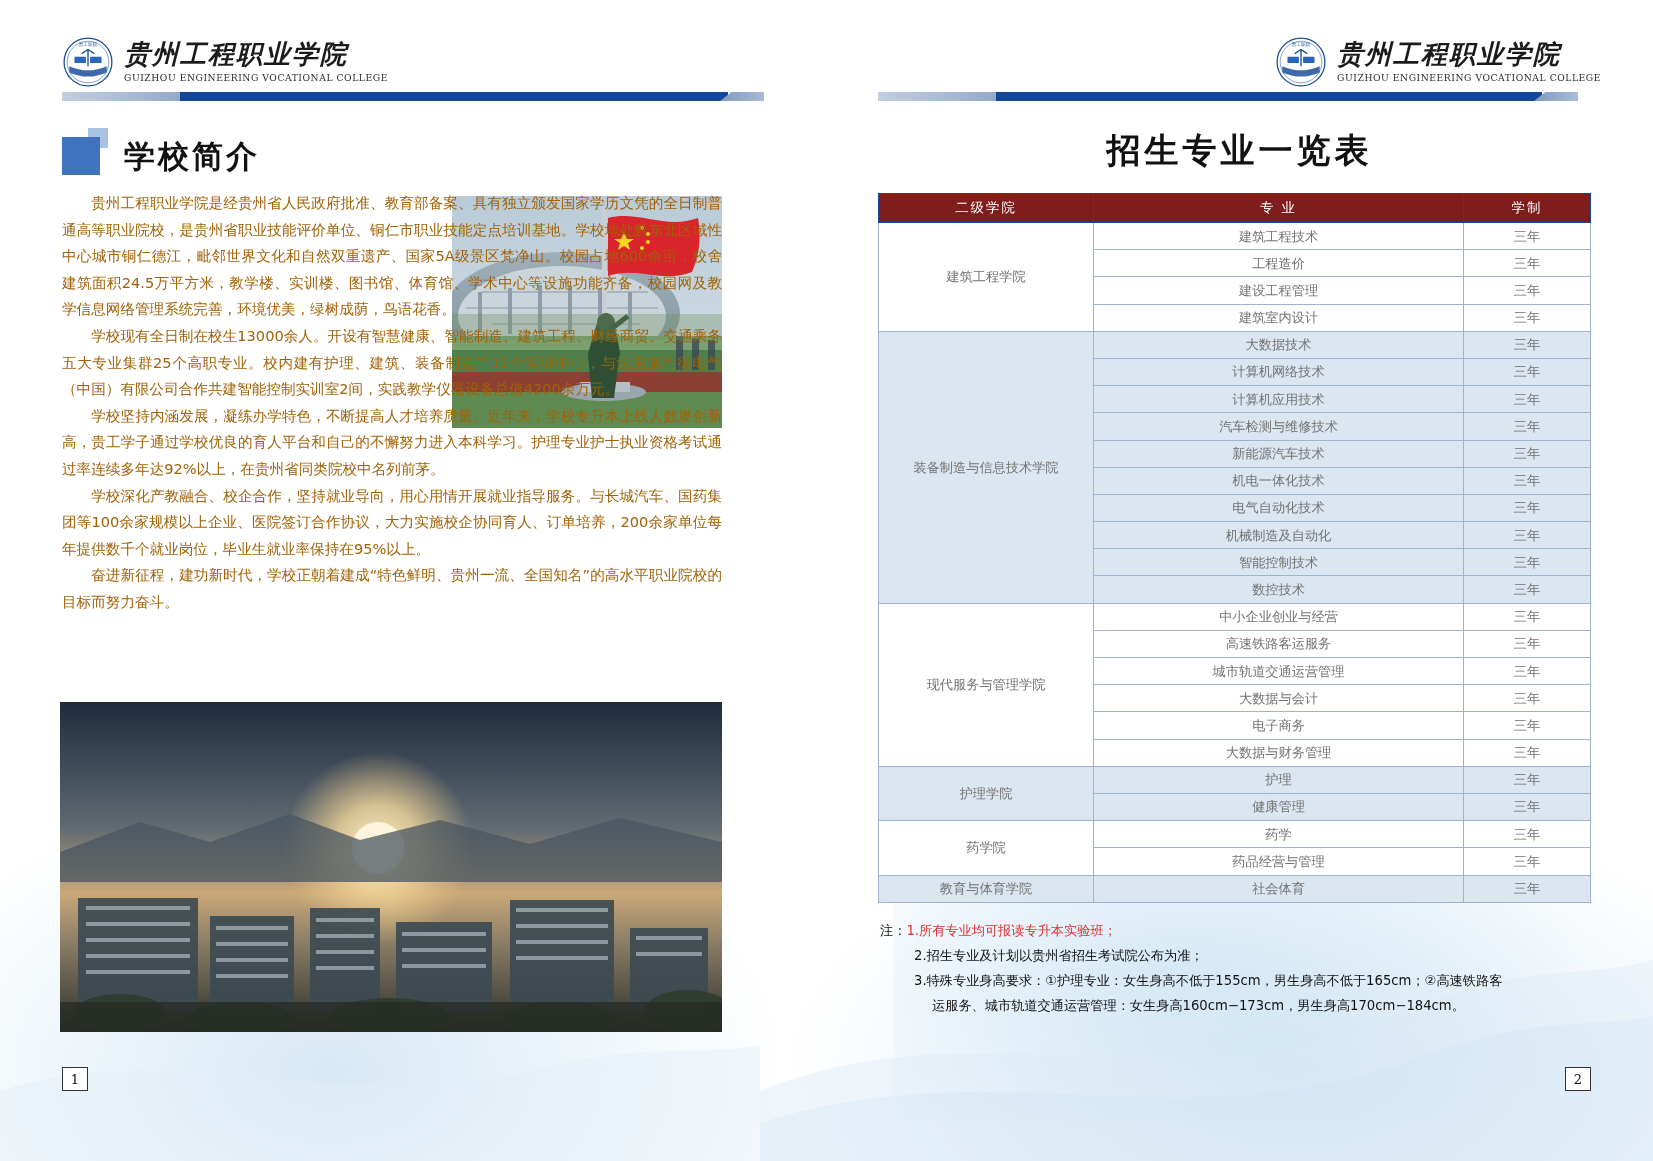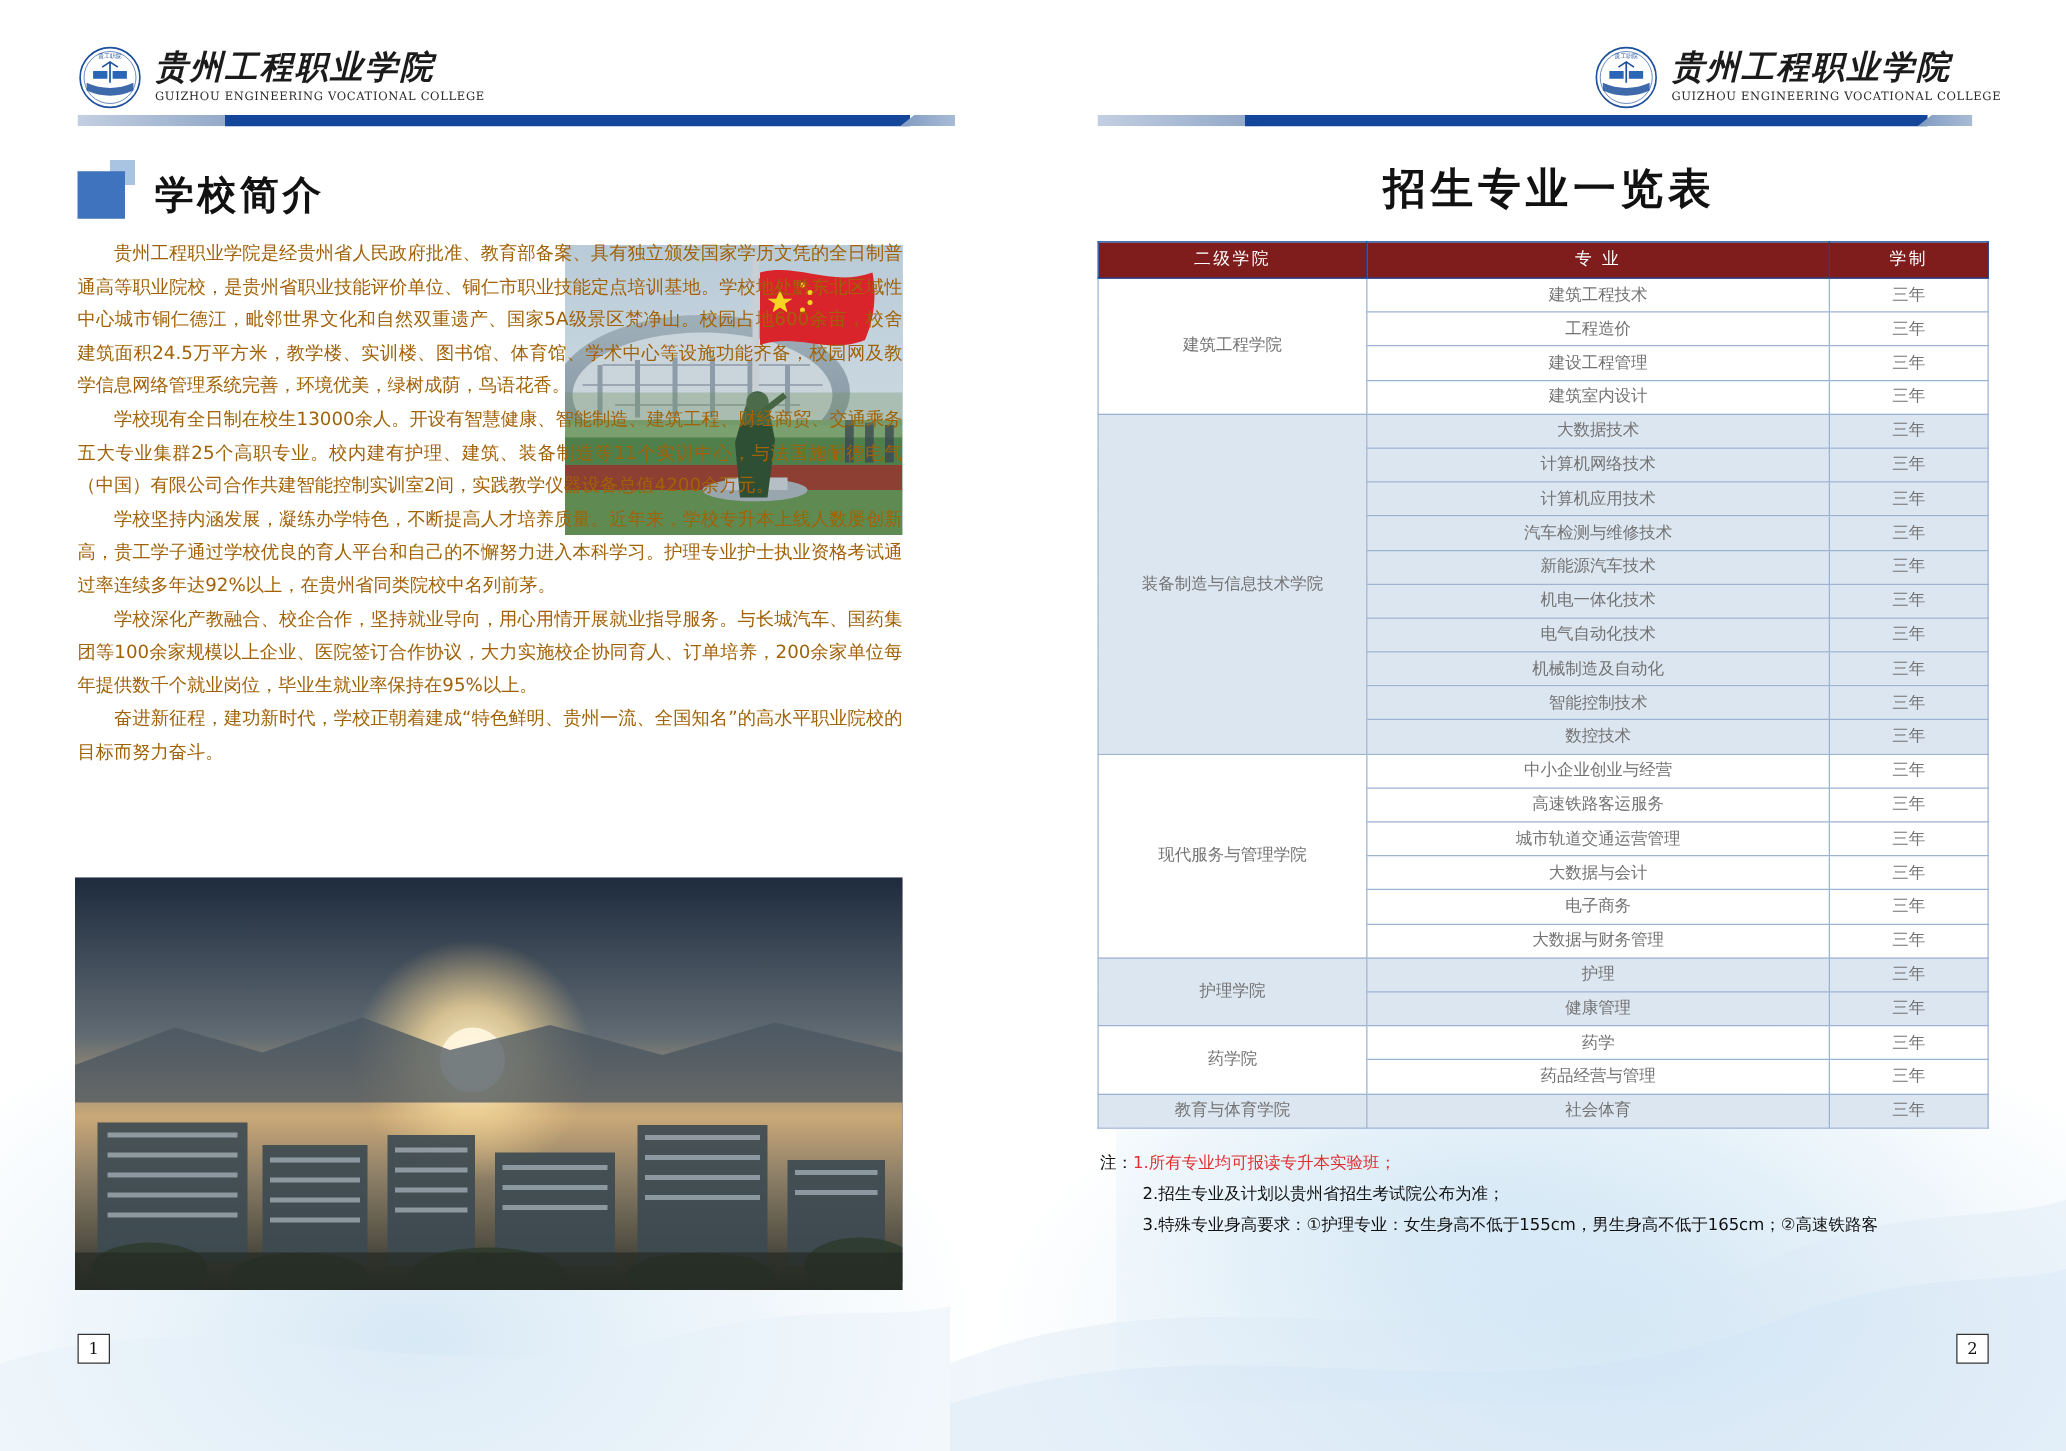--- a/index.html
+++ b/index.html
@@ -470,17 +470,18 @@
         <span class="red">所有专业均可报读专升本实验班；</span>
       </div>
       <div class="nrow n-indent">
         <span class="lbl">2.</span>
         <span>招生专业及计划以贵州省招生考试院公布为准；</span>
       </div>
       <div class="nrow n-indent">
         <span class="lbl">3.</span>
         <span>特殊专业身高要求：①护理专业：女生身高不低于155cm，男生身高不低于165cm；②高速铁路客</span>
       </div>
+      <div class="n3-cont">运服务、城市轨道交通运营管理：女生身高160cm−173cm，男生身高170cm−184cm。</div>
     </div>
 
     <div class="pgnum pgnum-r">2</div>
   </div>
 </div>
 
 </body></html>

